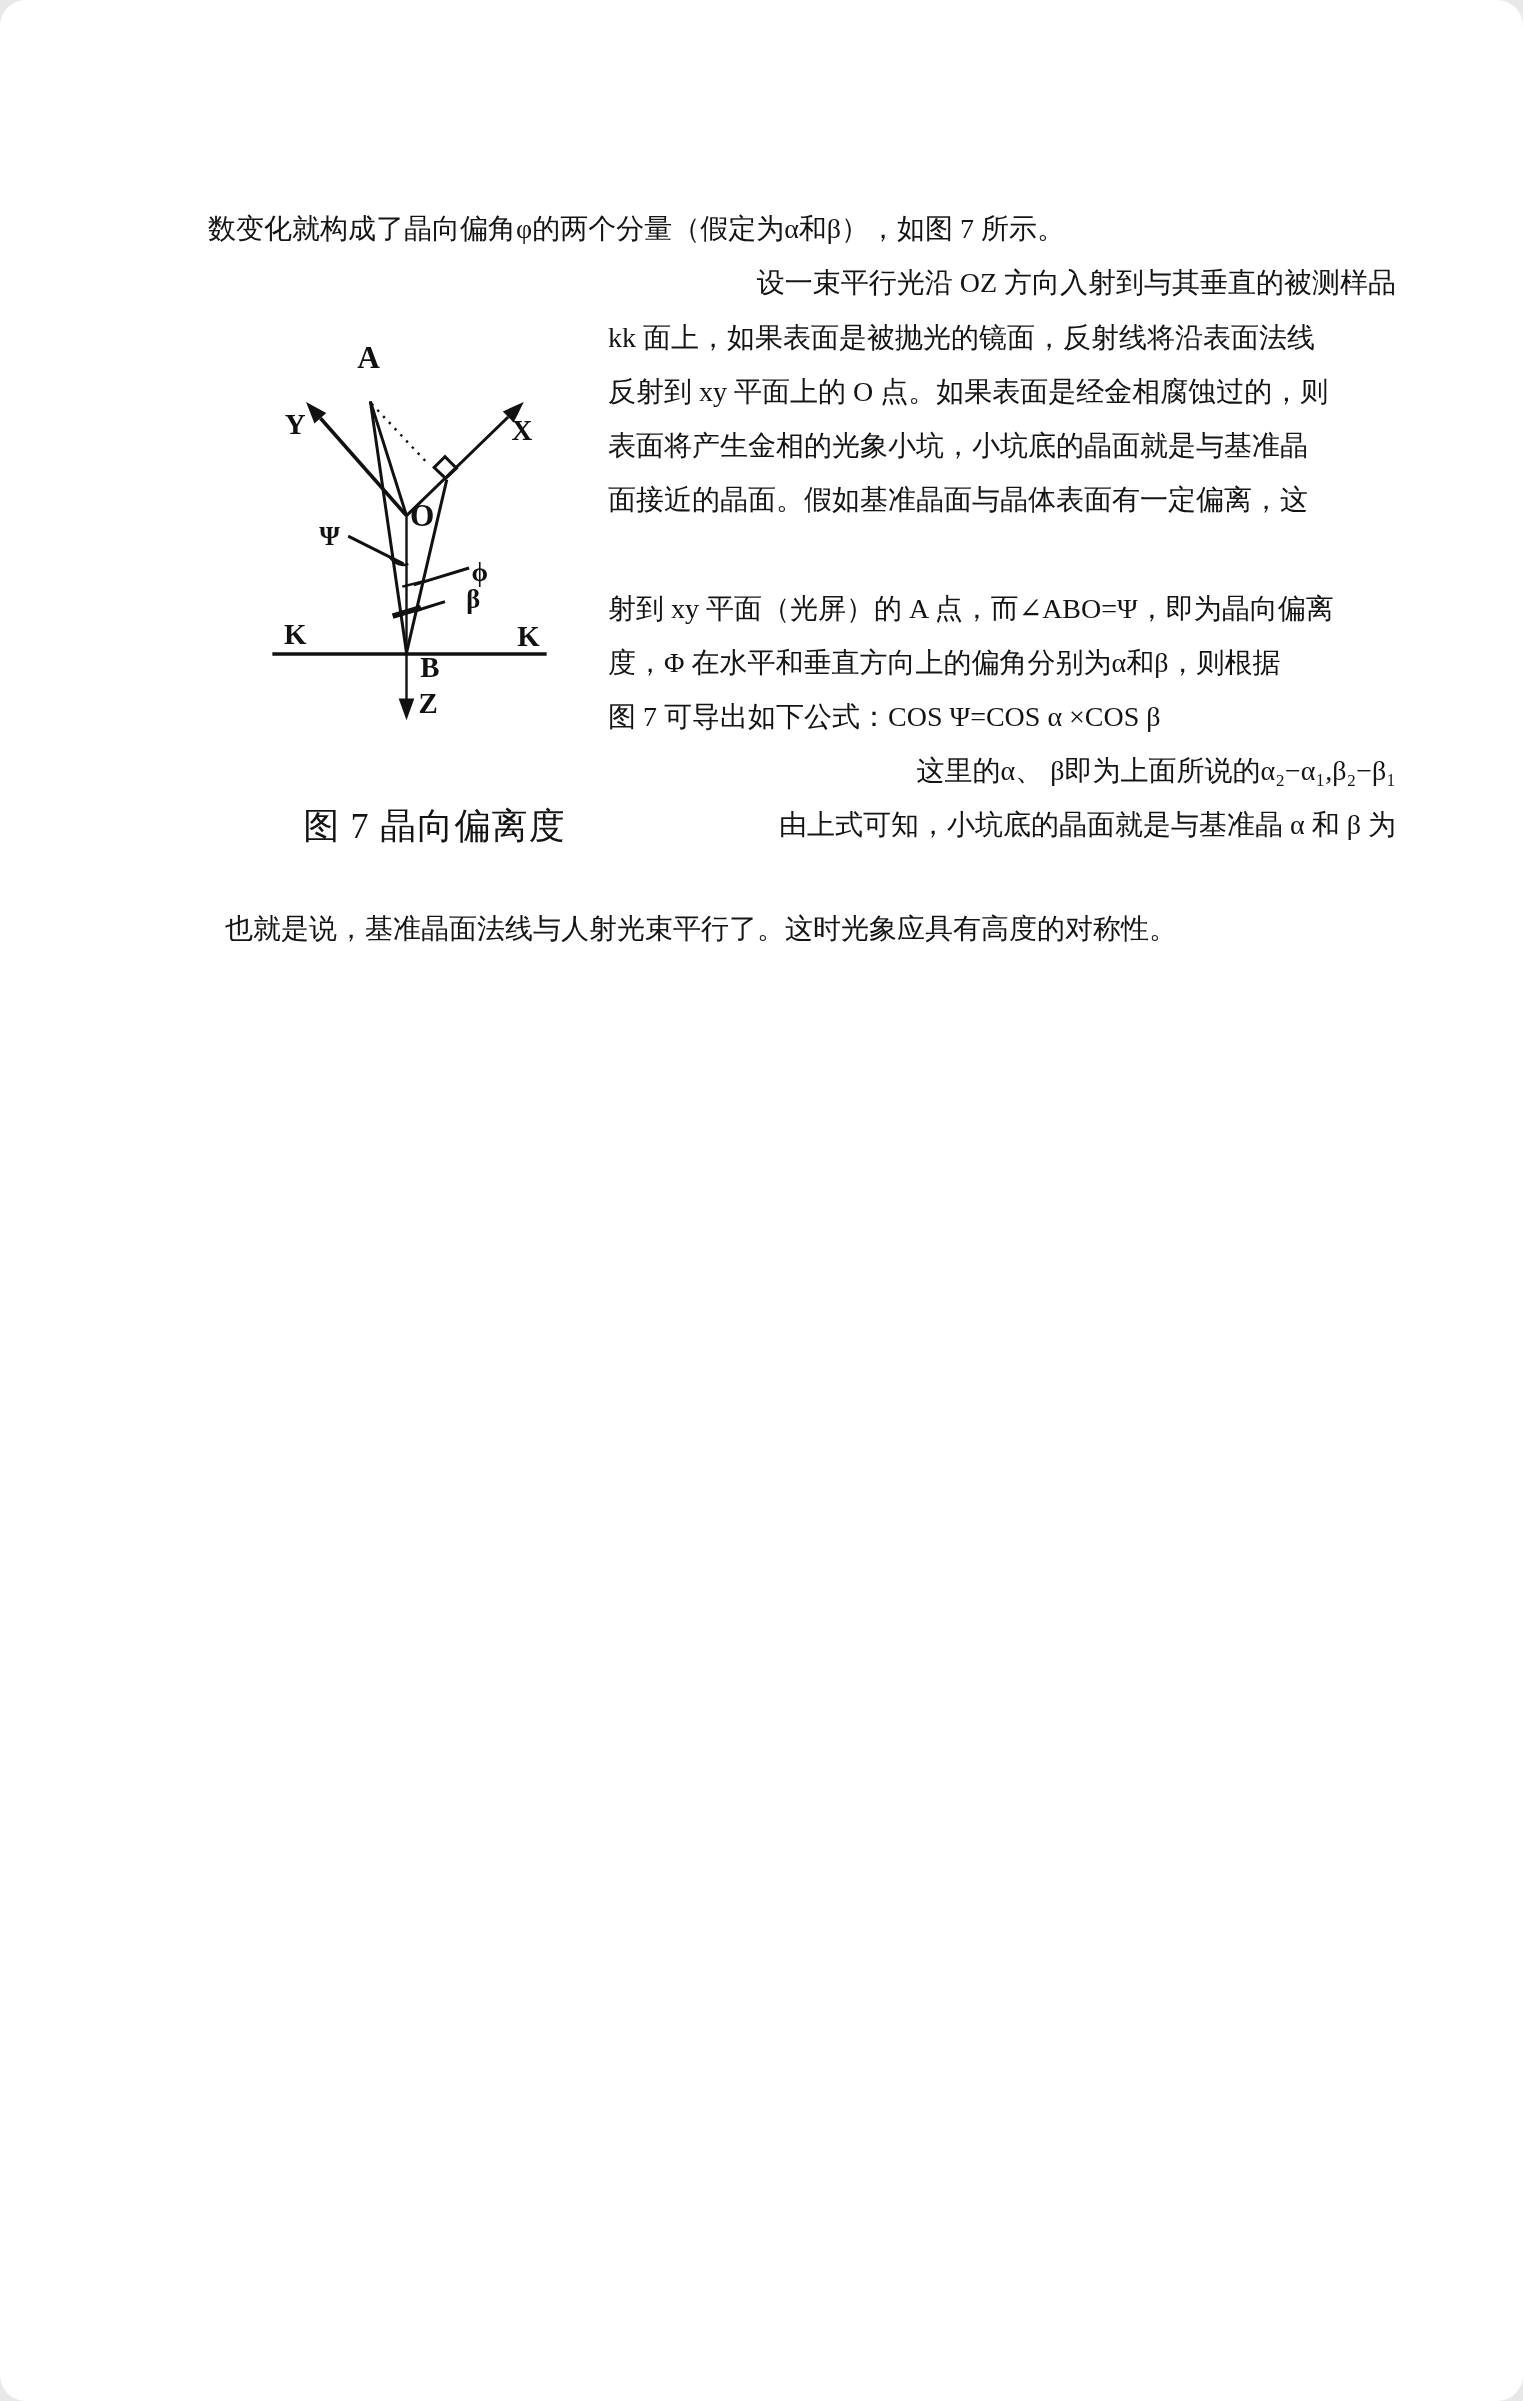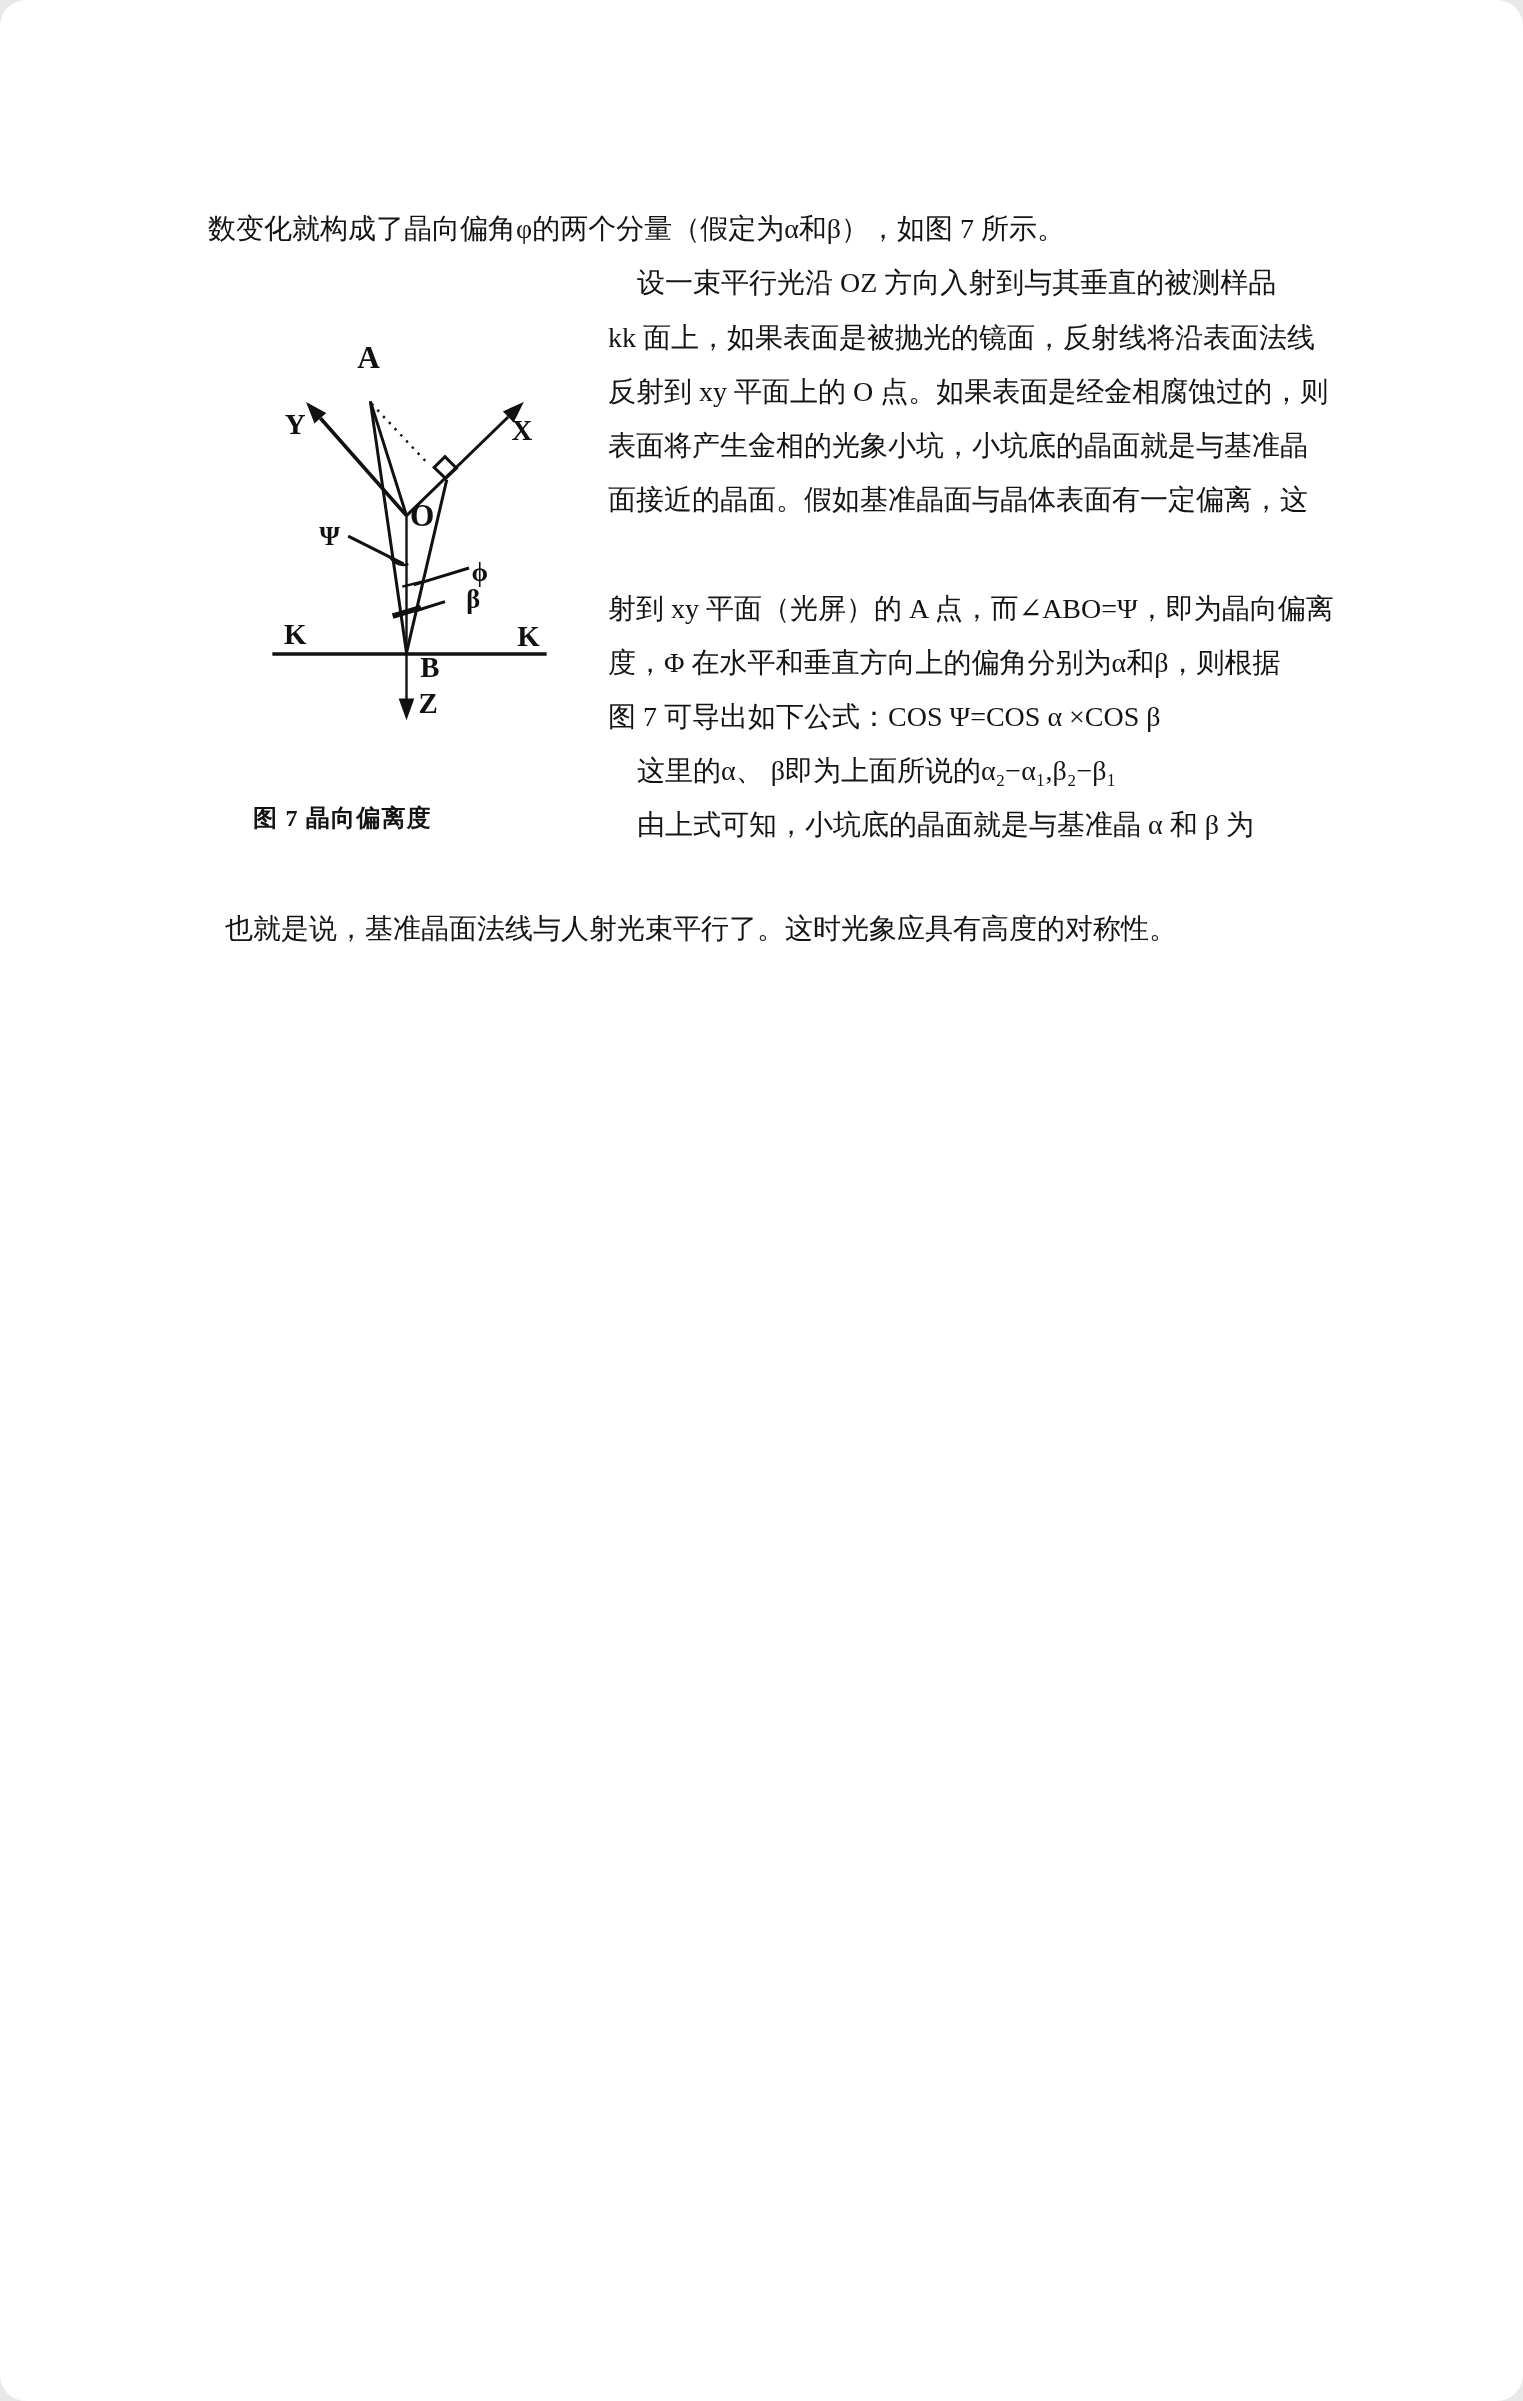--- a/index.html
+++ b/index.html
@@ -13,28 +13,28 @@
     border-radius:26px;
   }
   .intro-line{
     position:absolute;left:208px;top:210px;width:1180px;
     font-size:28px;line-height:37px;white-space:nowrap;
   }
   .pline{
     position:absolute;left:608px;width:759px;height:39px;
     font-size:28px;line-height:37px;white-space:nowrap;
   }
-  .pline.indent{padding-left:29px;}
+  .pline.indent{padding-left:29px;text-align:right;}
   .closing-line{
     position:absolute;left:225px;top:910px;width:1204px;
     font-size:28px;line-height:37px;white-space:nowrap;
   }
   .fig-caption{
     position:absolute;left:253px;top:802px;width:313px;
-    text-align:left;font-size:24px;font-weight:bold;
+    text-align:right;font-size:36px;font-weight:normal;
     letter-spacing:1.2px;white-space:nowrap;
   }
   svg.figure{position:absolute;left:253px;top:325px;}
   svg .ln{stroke:#111;fill:none;}
   svg .lbl{
     font-family:"Liberation Serif","DejaVu Serif",serif;
     font-weight:bold;fill:#111;
     text-anchor:middle;dominant-baseline:central;
   }
   svg .greek{font-weight:bold;}

